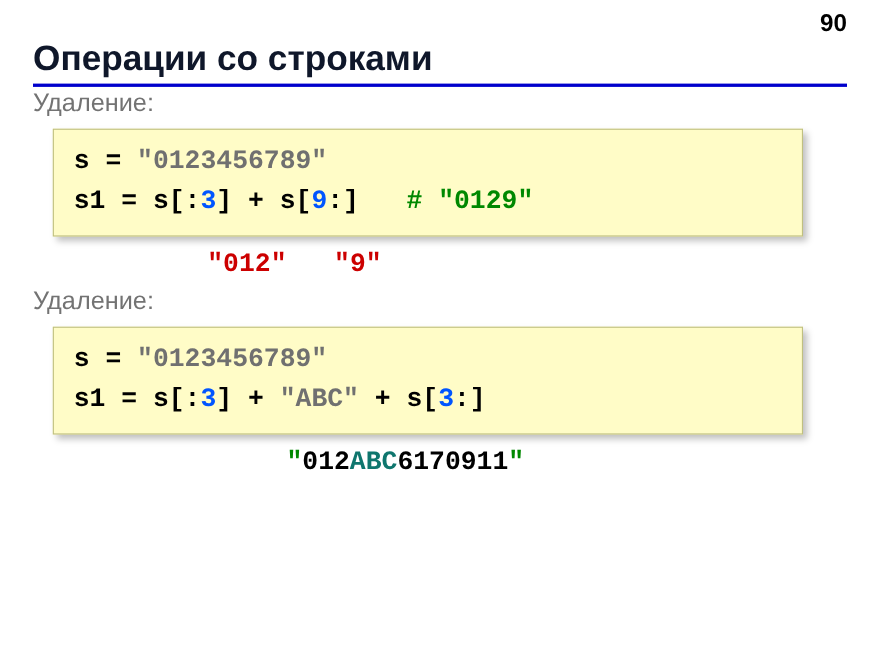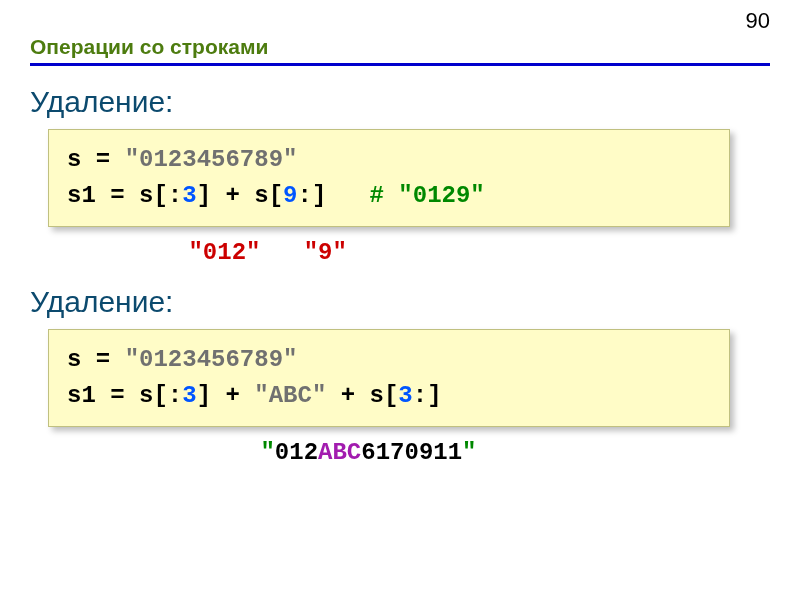--- a/index.html
+++ b/index.html
@@ -13,35 +13,35 @@
       background: #ffffff;
       font-family: Arial, sans-serif;
       padding: 10px 30px;
       position: relative;
     }
     .page-num {
       position: absolute;
       top: 8px;
       right: 30px;
       font-size: 22px;
-      font-weight: normal;
+      font-weight: bold;
       color: #000;
     }
     .title {
-      font-size: 21px;
+      font-size: 32px;
       font-weight: bold;
-      color: #4d7c0f;
+      color: #0f172a;
       margin-top: 25px;
       border-bottom: 3px solid #0000cc;
       padding-bottom: 4px;
     }
     .section-label {
-      font-size: 30px;
-      color: #0c4a6e;
-      margin-top: 19px;
+      font-size: 23px;
+      color: #737373;
+      margin-top: 1px;
       margin-bottom: 10px;
     }
     .code-box {
       background: #fffcc7;
       border: 1px solid #c0c080;
       box-shadow: 4px 4px 6px rgba(0,0,0,0.25);
       padding: 12px 18px;
       margin-left: 18px;
       margin-right: 40px;
       font-family: "Courier New", monospace;
@@ -66,21 +66,21 @@
     }
     .ann-red { color: #cc0000; }
     .result {
       font-family: "Courier New", monospace;
       font-size: 24px;
       font-weight: bold;
       margin-top: 12px;
       white-space: pre;
     }
     .res-green { color: #000000; }
-    .res-red { color: #a21caf; }
+    .res-red { color: #0f766e; }
     .res-quote { color: #008800; }
   </style>
 </head>
 <body>
 
 <div class="page-num">90</div>
 
 <div class="title">Операции со строками</div>
 
 <div class="section-label">Удаление:</div>

